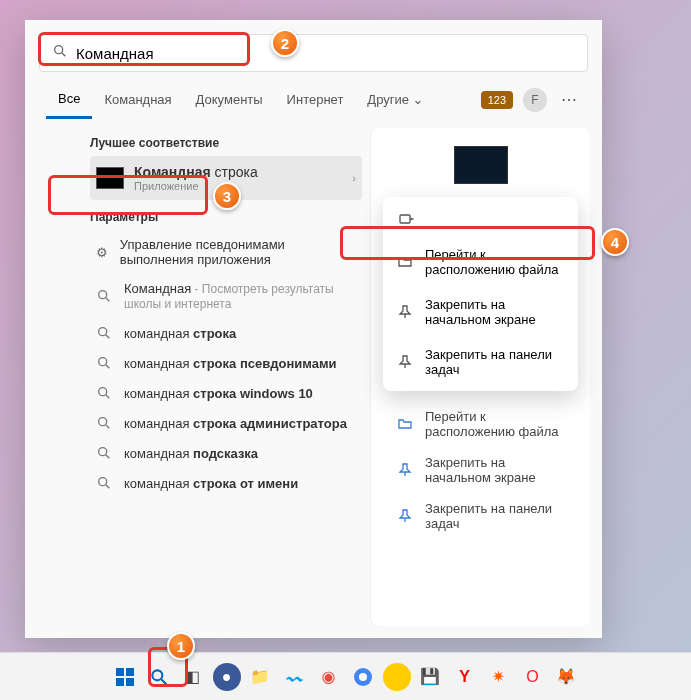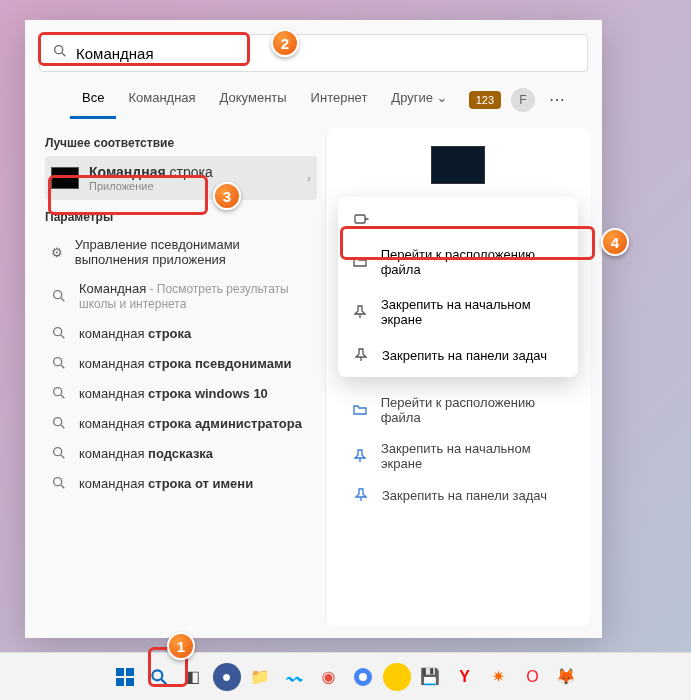--- a/index.html
+++ b/index.html
@@ -30,26 +30,26 @@
       padding: 0 12px;
     }
     .search-bar .sicon { margin-right: 8px; }
     .search-bar input {
       border: none; outline: none;
       font-size: 15px; flex: 1;
       background: transparent;
     }
     .tabs {
       display: flex;
-      padding: 0 33px;
+      align-items: center;
+      padding: 0 21px;
       font-size: 13px;
       color: #555;
       height: 40px;
       border-bottom: 1px solid transparent;
-      margin-left: 12px;
     }
     .tab {
       padding: 10px 12px 10px 12px;
       cursor: pointer;
     }
     .tab.active {
       color: #000;
       border-bottom: 3px solid #0067c0;
     }
     .tabs-right {
@@ -68,20 +68,21 @@
       background: #ddd;
       border-radius: 50%;
       font-size: 12px;
       display: flex; align-items: center; justify-content: center;
       color: #666;
     }
     .more-dots { color: #555; font-size: 16px; padding: 0 4px; }
     .content {
       display: flex;
       height: calc(100% - 100px);
+      padding-left: 45px;
     }
     .left-pane {
       width: 300px;
       padding: 6px 8px 6px 20px;
       overflow: hidden;
       font-size: 13px;
     }
     .right-pane {
       flex: 1;
       background: #fff;

